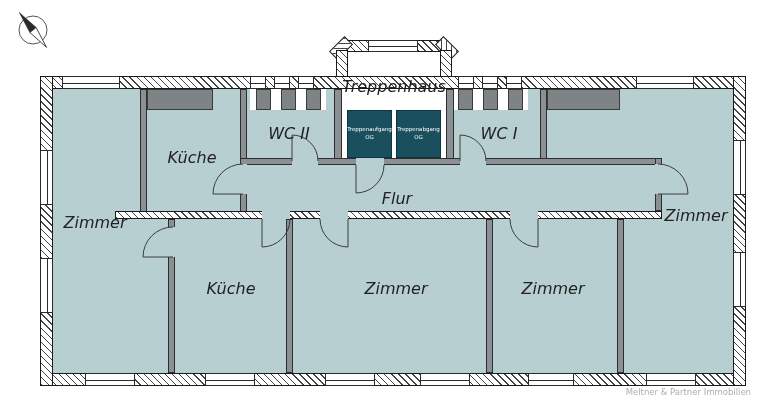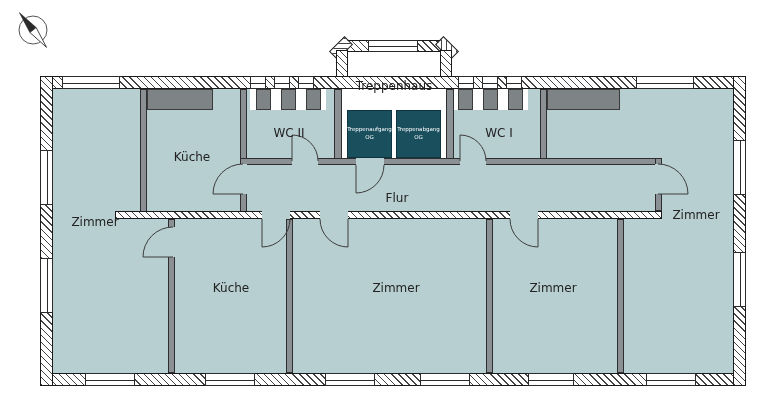--- a/index.html
+++ b/index.html
@@ -12,21 +12,21 @@
   .gwall { position:absolute; background:#8a9093; border:1px solid #2e2e2e; }
   .gblock{ position:absolute; background:#7e8486; border:1px solid #3a3a3a; }
   .white { position:absolute; background:#ffffff; }
   .gap   { position:absolute; background:#b8cfd1; }
 
   .win   { position:absolute; background:#fff; border:1px solid #2b2b2b; }
   .winH::after { content:""; position:absolute; left:0; right:0; top:50%; height:1px; background:#2b2b2b; }
   .winV::after { content:""; position:absolute; top:0; bottom:0; left:50%; width:1px; background:#2b2b2b; }
 
   .room-label { position:absolute; transform:translate(-50%,-50%);
-                font-size:12px; color:#222; white-space:nowrap; }
+                font-size:16px; color:#222; white-space:nowrap;font-style:italic; }
   .stair-box  { position:absolute; background:#1a4f5e; border:1px solid #0d3440;
                 color:#fff; font-size:5.5px; line-height:1.45; text-align:center;
                 display:flex; align-items:center; justify-content:center; padding:2px; }
   .watermark  { position:absolute; right:12px; bottom:3px; font-size:8.5px; color:#aeaeae; }
   svg.overlay { position:absolute; left:0; top:0; pointer-events:none; }
 </style>
 </head>
 <body>
 
 <div class="stage">
@@ -131,14 +131,15 @@
   <div class="room-label" style="left:696px; top:215px;">Zimmer</div>
 
   <svg class="overlay" style="left:8px; top:4px;" width="50" height="50" viewBox="0 0 50 50">
     <circle cx="25" cy="26" r="14" fill="none" stroke="#555" stroke-width="1"></circle>
     <g transform="rotate(-38 25 26)">
       <polygon points="25,4 29,26 25,26 21,26" fill="#2a2a2a" stroke="#2a2a2a" stroke-width="0.6"></polygon>
       <polygon points="21,26 25,26 29,26 25,48" fill="#ffffff" stroke="#2a2a2a" stroke-width="0.8"></polygon>
     </g>
   </svg>
 
+  <div class="watermark">Meltner &amp; Partner Immobilien</div>
 
 </div>
 
 </body></html>

